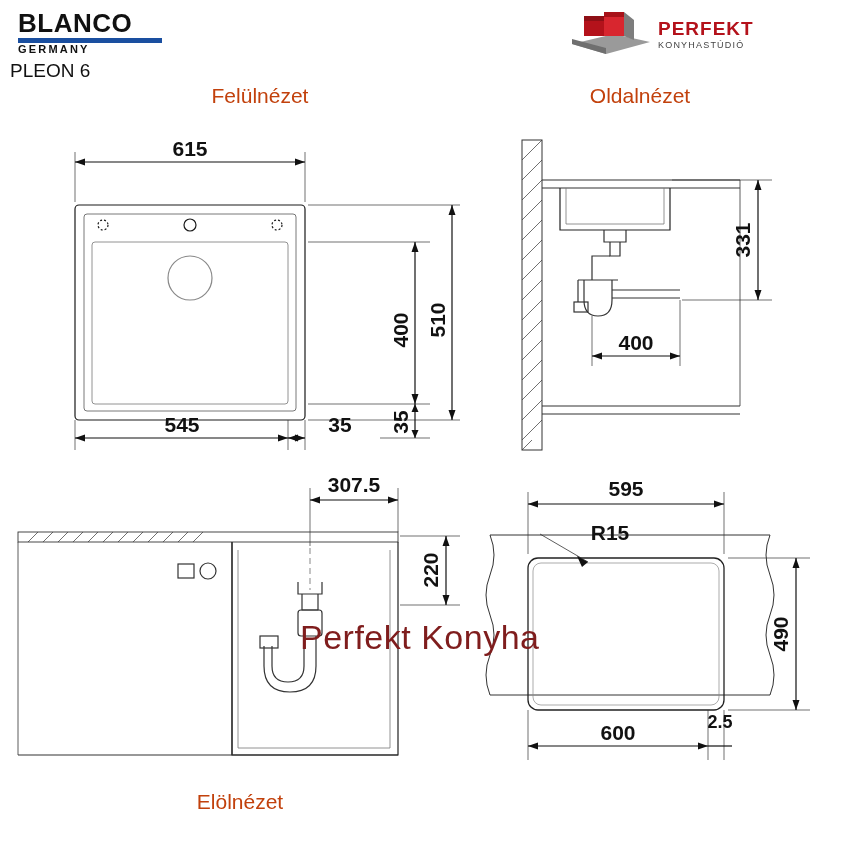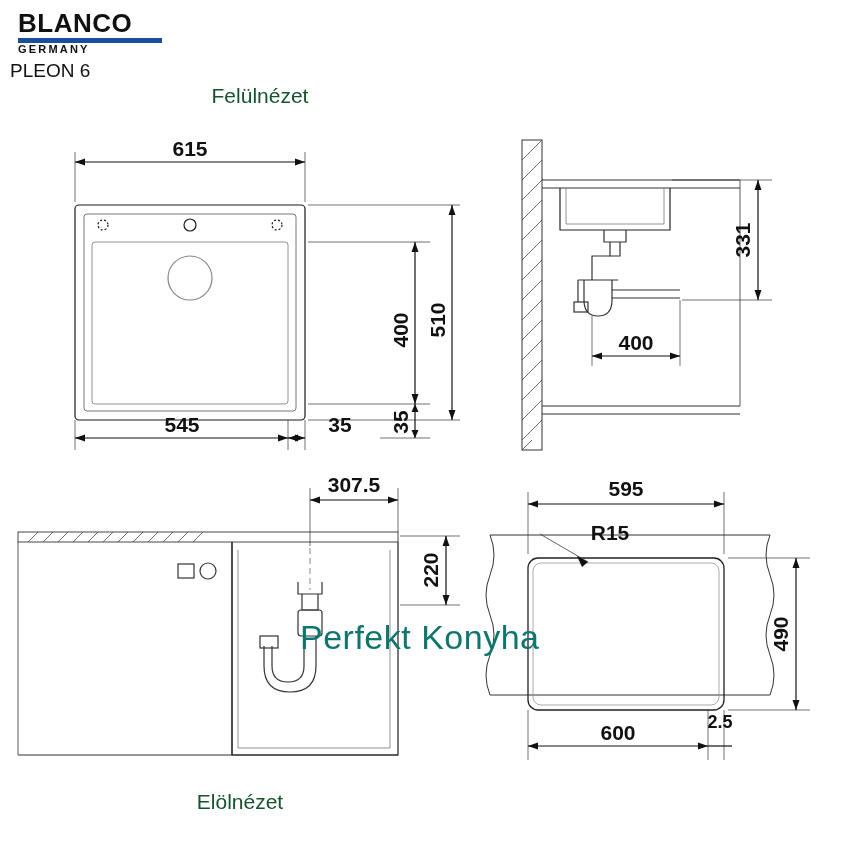--- a/index.html
+++ b/index.html
@@ -74,31 +74,31 @@
     left: 96px; top: 32px;
     font-size: 9px;
     letter-spacing: 1.2px;
     color: #444;
   }
 
   
   .view-label {
     position: absolute;
     font-size: 21px;
-    color: #14532d;
+    color: #c2410c;
     text-align: center;
   }
 
   
   .watermark {
     position: absolute;
     left: 300px;
     top: 618px;
     font-size: 34px;
-    color: #0f766e;
+    color: #7f1d1d;
     letter-spacing: 0.5px;
     pointer-events: none;
   }
 
   svg { display: block; }
   .dim-txt {
     font-family: "Liberation Sans", sans-serif;
     font-size: 21px;
     font-weight: bold;
     fill: #111;
@@ -116,22 +116,36 @@
 <div class="page">
 
   <div class="brand-blanco">
     <div class="bl-word">BLANCO</div>
     <div class="bl-bar"></div>
     <div class="bl-sub">GERMANY</div>
   </div>
 
   <div class="model-title">PLEON 6</div>
 
+  <div class="brand-perfekt">
+    <svg width="230" height="50" viewBox="0 0 230 50">
+      <polygon points="10,36 44,46 88,34 52,26" fill="#9a9a9a"></polygon>
+      <polygon points="10,36 44,46 44,40 10,31" fill="#6f6f6f"></polygon>
+      <rect x="22" y="8" width="20" height="20" fill="#b4121b"></rect>
+      <rect x="42" y="4" width="20" height="24" fill="#d8262f"></rect>
+      <rect x="22" y="8" width="20" height="5" fill="#8e0f16"></rect>
+      <rect x="42" y="4" width="20" height="5" fill="#a81219"></rect>
+      <polygon points="62,4 72,12 72,32 62,28" fill="#7d7d7d"></polygon>
+    </svg>
+    <div class="pf-name">PERFEKT</div>
+    <div class="pf-sub">KONYHASTÚDIÓ</div>
+  </div>
 
   <div class="view-label" style="left:140px; top:84px; width:240px;">Felülnézet</div>
+  <div class="view-label" style="left:520px; top:84px; width:240px;">Oldalnézet</div>
   <div class="view-label" style="left:120px; top:790px; width:240px;">Elölnézet</div>
 
   <svg style="position:absolute; left:40px; top:130px;" width="440" height="330" viewBox="0 0 440 330">
     <g stroke="#1a1a1a" fill="none" stroke-width="1.2">
 
       <rect x="35" y="75" width="230" height="215" rx="4" ry="4"></rect>
       <rect x="44" y="84" width="212" height="197" rx="3" ry="3" stroke="#555" stroke-width="0.8"></rect>
 
       <rect x="52" y="112" width="196" height="162" rx="3" ry="3" stroke="#777" stroke-width="0.8"></rect>
 

